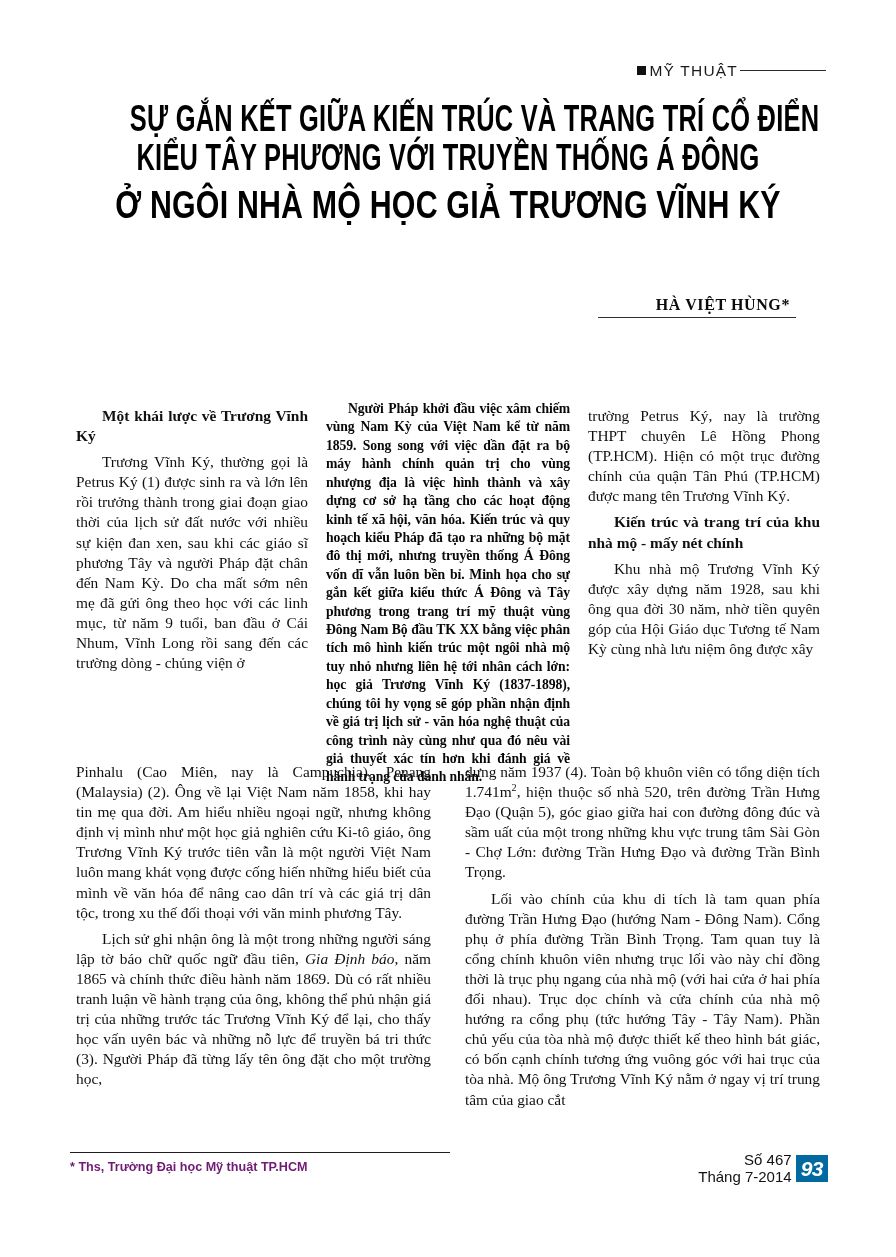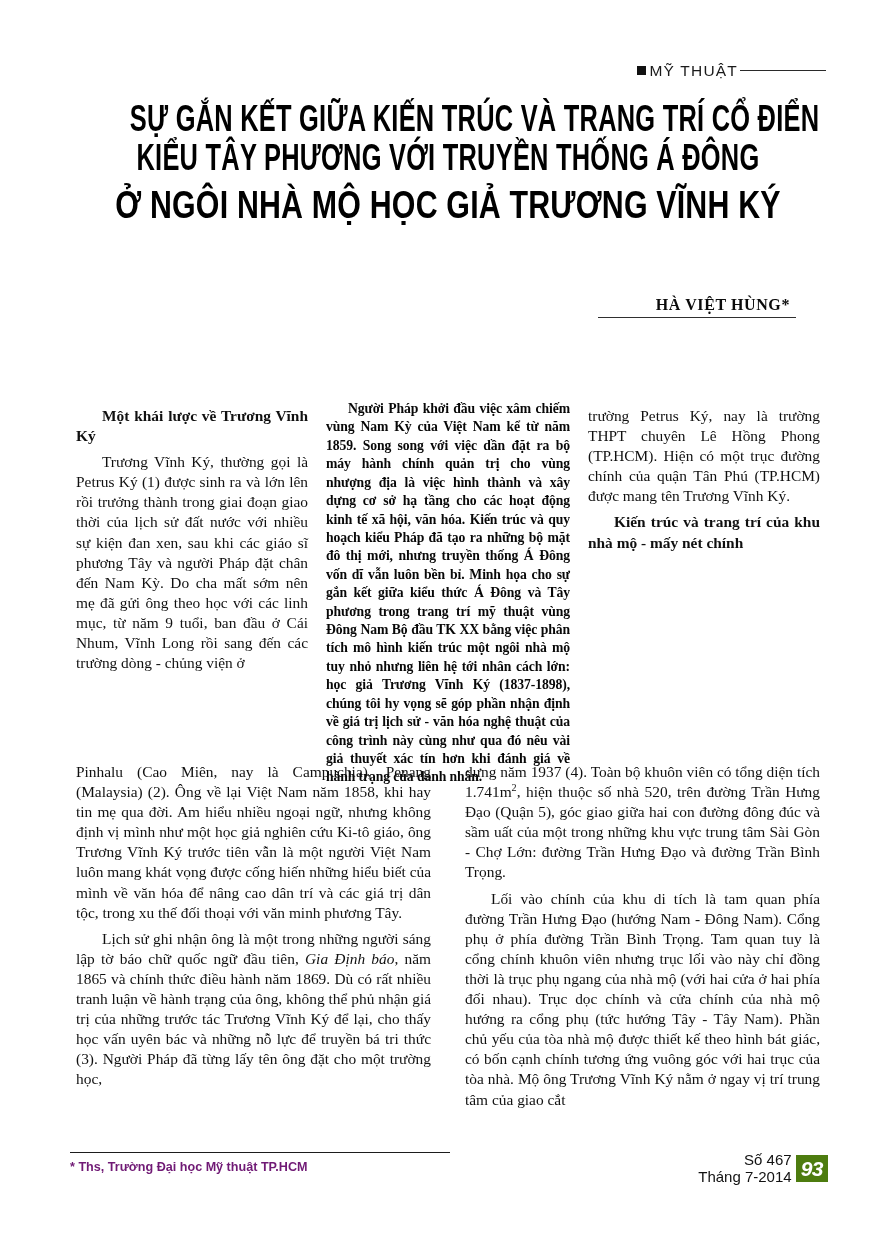--- a/index.html
+++ b/index.html
@@ -201,21 +201,21 @@
   }
   .folio-text {
     font-family: "Liberation Sans", "DejaVu Sans", sans-serif;
     font-size: 15px;
     line-height: 1.12;
     text-align: right;
     color: #121212;
     white-space: nowrap;
   }
   .folio-num {
-    background: #4d7c0f;
+    background: #0369a1;
     color: #fff;
     font-family: "Liberation Sans Narrow", "Liberation Sans", sans-serif;
     font-weight: bold;
     font-style: italic;
     font-size: 21px;
     line-height: 1;
     padding: 3px 5px 3px 5px;
     letter-spacing: -0.5px;
   }
 
@@ -253,20 +253,21 @@
       <p>Trương Vĩnh Ký, thường gọi là Petrus Ký (1) được sinh ra và lớn lên rồi trưởng thành trong giai đoạn giao thời của lịch sử đất nước với nhiều sự kiện đan xen, sau khi các giáo sĩ phương Tây và người Pháp đặt chân đến Nam Kỳ. Do cha mất sớm nên mẹ đã gửi ông theo học với các linh mục, từ năm 9 tuổi, ban đầu ở Cái Nhum, Vĩnh Long rồi sang đến các trường dòng - chủng viện ở</p>
     </div>
 
     <div class="c3 b abstract">
       <p>Người Pháp khởi đầu việc xâm chiếm vùng Nam Kỳ của Việt Nam kể từ năm 1859. Song song với việc dần đặt ra bộ máy hành chính quản trị cho vùng nhượng địa là việc hình thành và xây dựng cơ sở hạ tầng cho các hoạt động kinh tế xã hội, văn hóa. Kiến trúc và quy hoạch kiểu Pháp đã tạo ra những bộ mặt đô thị mới, nhưng truyền thống Á Đông vốn dĩ vẫn luôn bền bỉ. Minh họa cho sự gắn kết giữa kiểu thức Á Đông và Tây phương trong trang trí mỹ thuật vùng Đông Nam Bộ đầu TK XX bằng việc phân tích mô hình kiến trúc một ngôi nhà mộ tuy nhỏ nhưng liên hệ tới nhân cách lớn: học giả Trương Vĩnh Ký (1837-1898), chúng tôi hy vọng sẽ góp phần nhận định về giá trị lịch sử - văn hóa nghệ thuật của công trình này cùng như qua đó nêu vài giả thuyết xác tín hơn khi đánh giá về hành trạng của danh nhân.</p>
     </div>
 
     <div class="c3 c serif-col">
       <p class="noind">trường Petrus Ký, nay là trường THPT chuyên Lê Hồng Phong (TP.HCM). Hiện có một trục đường chính của quận Tân Phú (TP.HCM) được mang tên Trương Vĩnh Ký.</p>
       <p class="subhead">Kiến trúc và trang trí của khu nhà mộ - mấy nét chính</p>
+      <p>Khu nhà mộ Trương Vĩnh Ký được xây dựng năm 1928, sau khi ông qua đời 30 năm, nhờ tiền quyên góp của Hội Giáo dục Tương tế Nam Kỳ cùng nhà lưu niệm ông được xây</p>
     </div>
 
   </div>
 
   <div class="cols2">
 
     <div class="c2 serif-col">
       <p class="noind">Pinhalu (Cao Miên, nay là Campuchia), Penang (Malaysia) (2). Ông về lại Việt Nam năm 1858, khi hay tin mẹ qua đời. Am hiểu nhiều ngoại ngữ, nhưng không định vị mình như một học giả nghiên cứu Ki-tô giáo, ông Trương Vĩnh Ký trước tiên vẫn là một người Việt Nam luôn mang khát vọng được cống hiến những hiểu biết của mình về văn hóa để nâng cao dân trí và các giá trị dân tộc, trong xu thế đối thoại với văn minh phương Tây.</p>
       <p><span>Lịch sử ghi nhận ông là một trong những người sáng lập tờ báo chữ quốc ngữ đầu tiên, </span><span class="ital">Gia Định báo</span><span>, năm 1865 và chính thức điều hành năm 1869. Dù có rất nhiều tranh luận về hành trạng của ông, không thể phủ nhận giá trị của những trước tác Trương Vĩnh Ký để lại, cho thấy học vấn uyên bác và những nỗ lực để truyền bá tri thức (3). Người Pháp đã từng lấy tên ông đặt cho một trường học,</span></p>
     </div>

